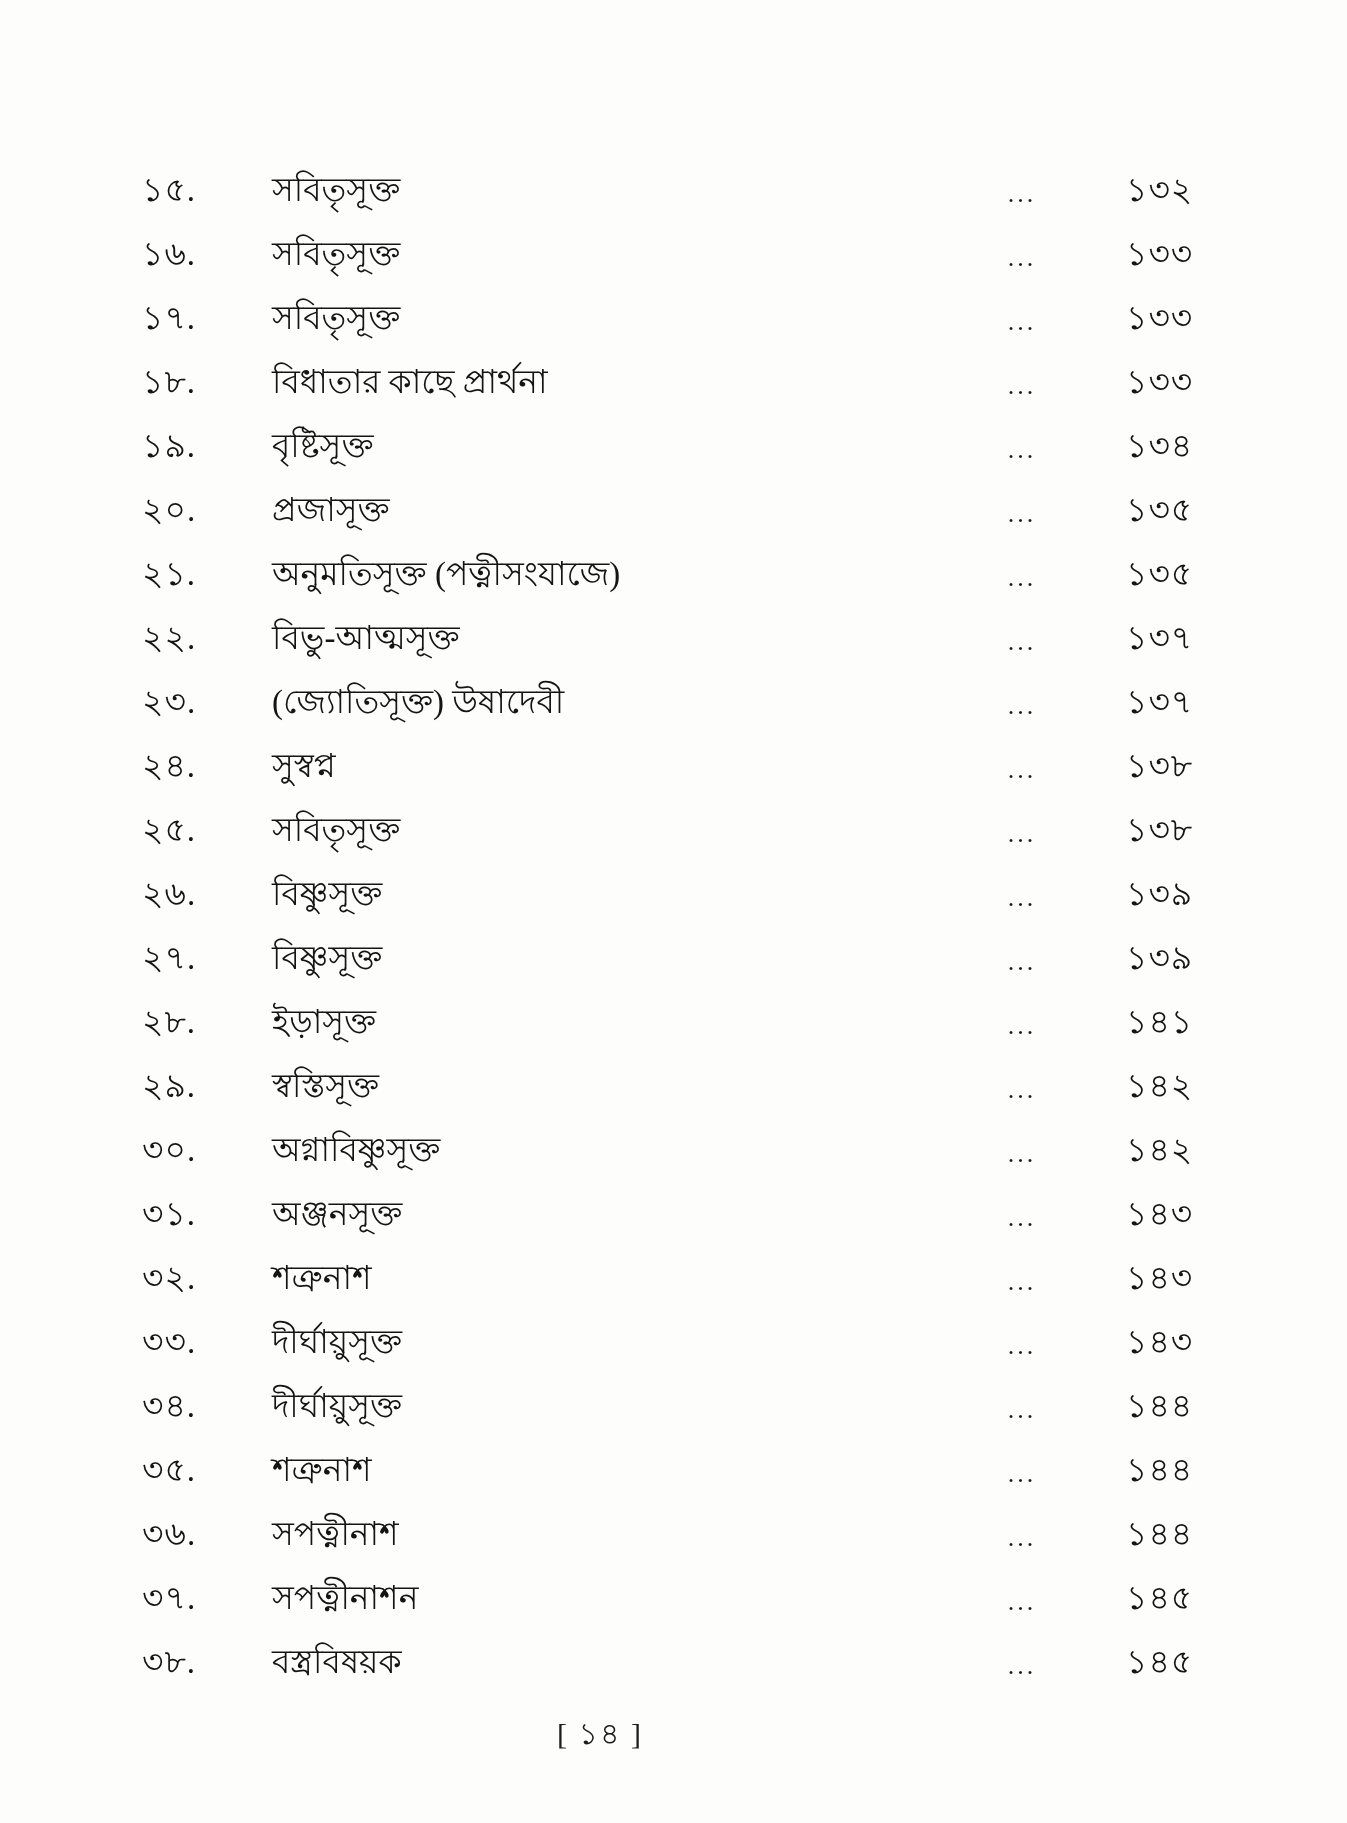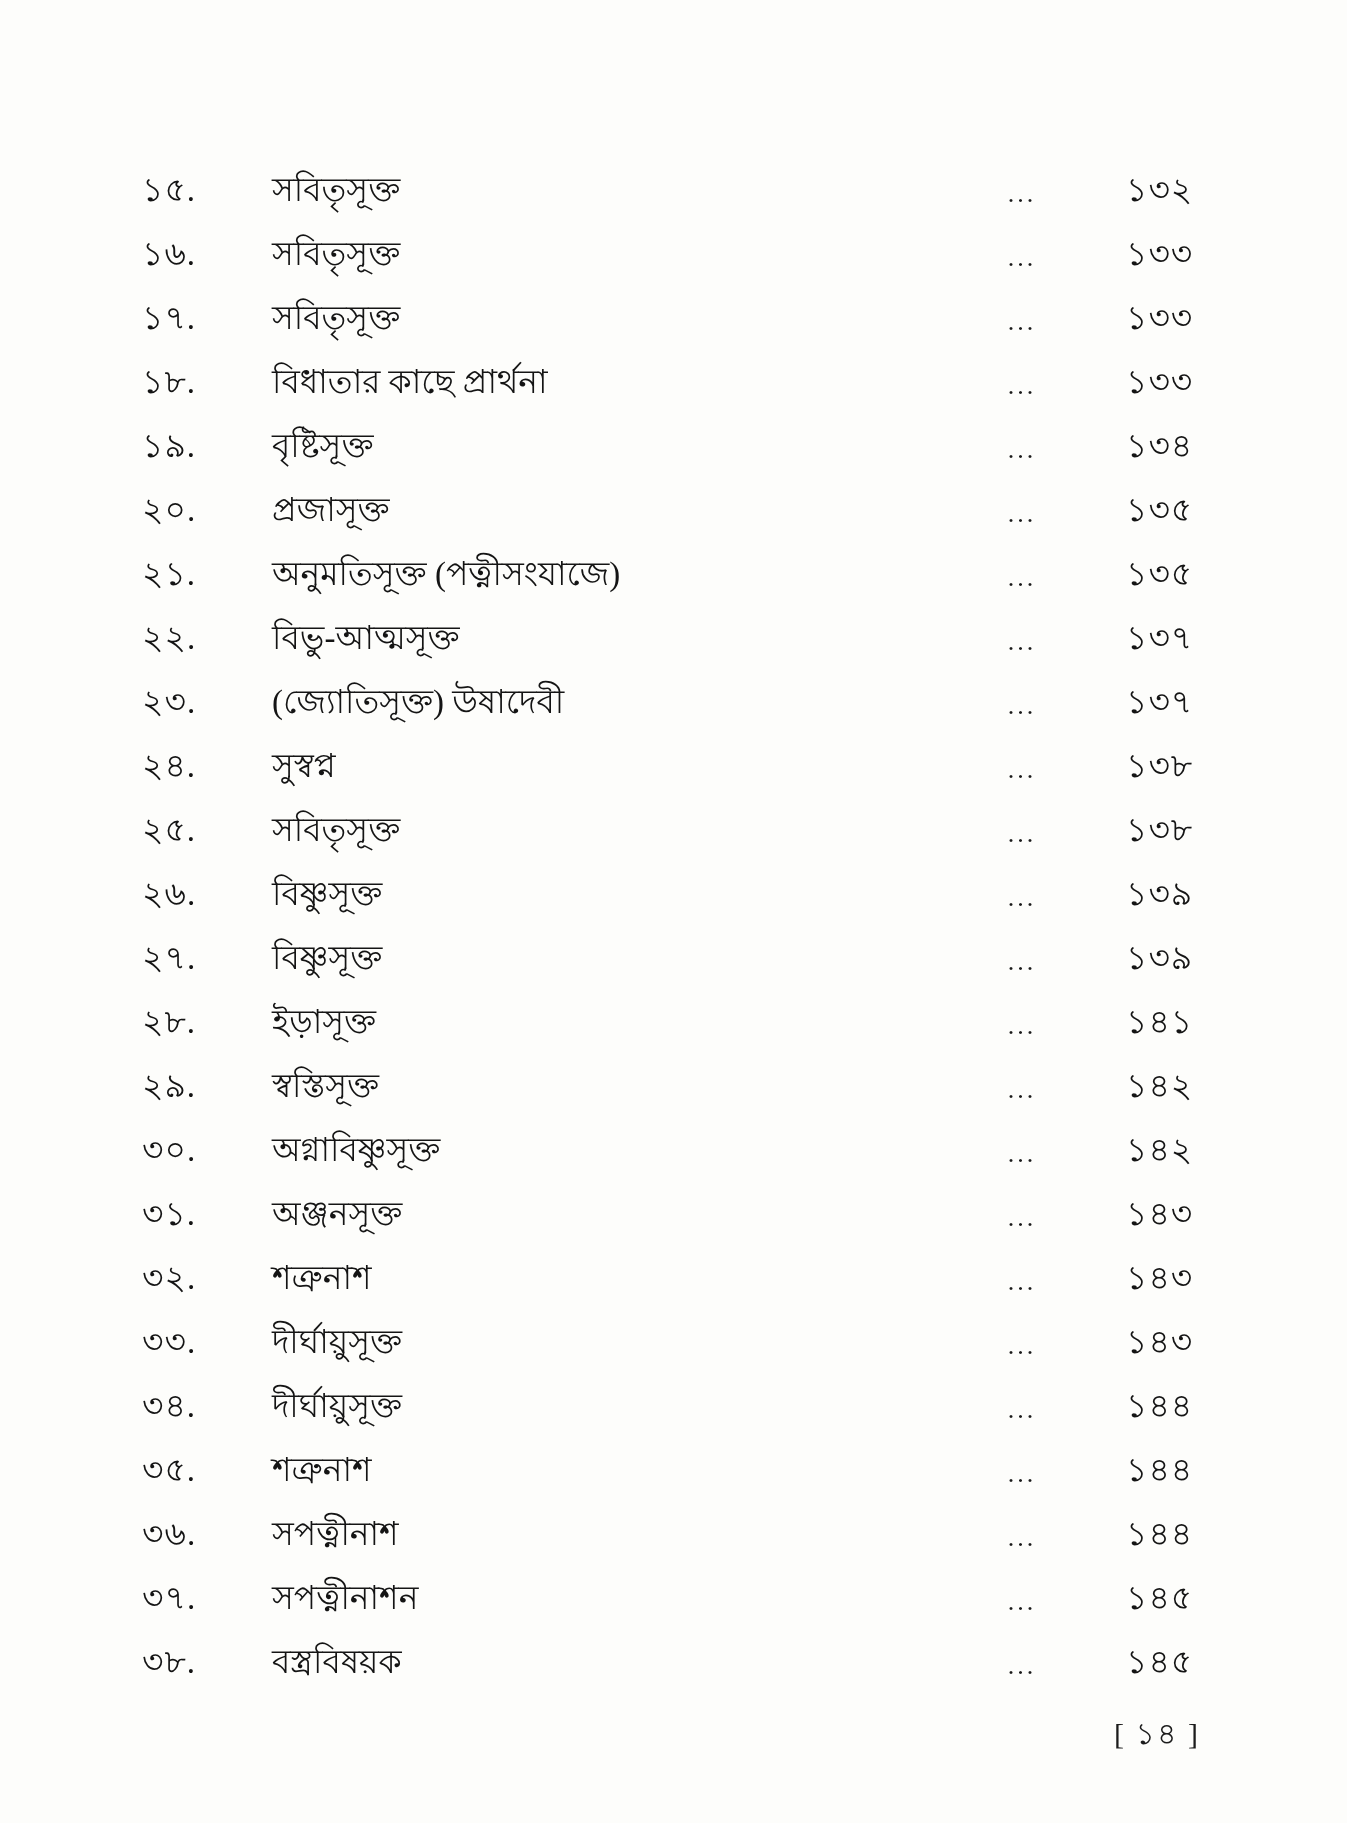--- a/index.html
+++ b/index.html
@@ -74,21 +74,21 @@
     width: 80px;
     text-align: left;
     font-size: 33px;
     letter-spacing: 1px;
   }
   .footer-page {
     position: absolute;
     top: 1710px;
     left: 0;
     width: 1200px;
-    text-align: right;
+    text-align: center;
     font-size: 30px;
     letter-spacing: 2px;
     color: #1c1c1c;
   }
 </style>
 </head>
 <body>
 
 <div class="page">
 

